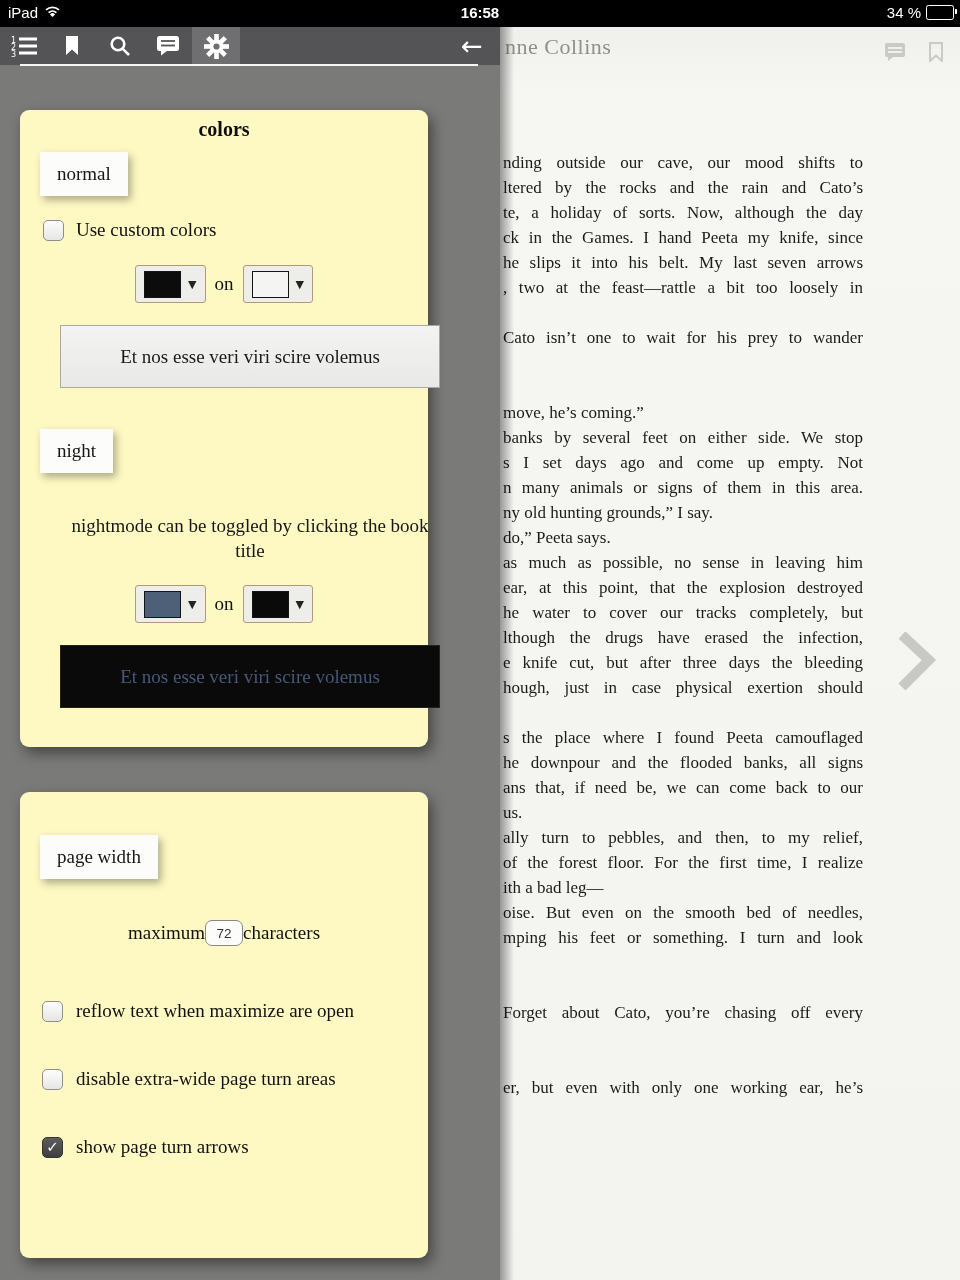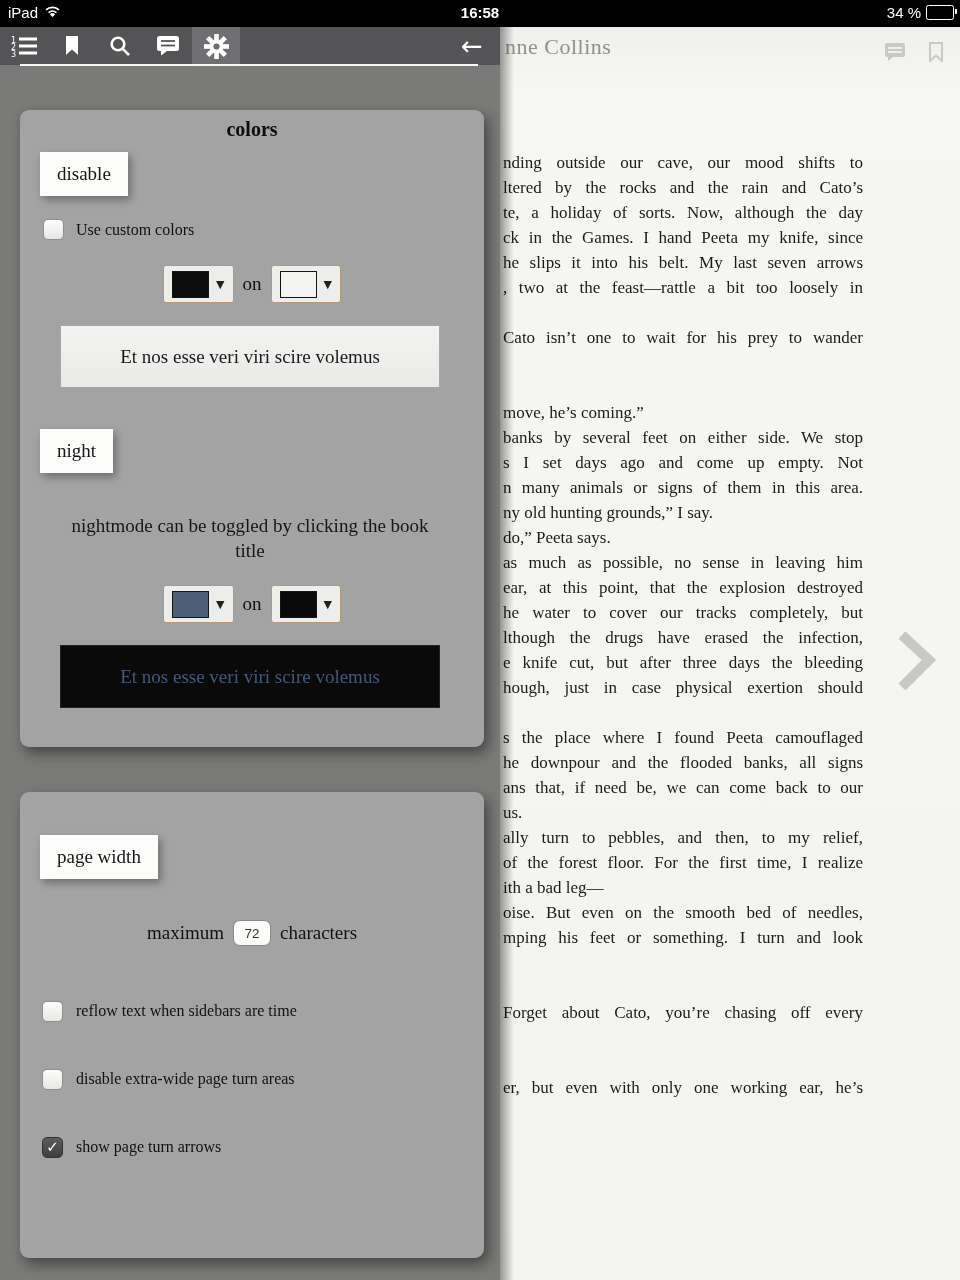--- a/index.html
+++ b/index.html
@@ -30,45 +30,45 @@
   .divider{position:absolute;left:500px;top:27px;width:14px;height:1253px;
     background:linear-gradient(to right,rgba(0,0,0,.38),rgba(0,0,0,0));}
   .toolbar{position:absolute;left:0;top:0;width:500px;height:38px;background:#545456;display:flex;}
   .tb-cell{width:48px;height:38px;display:flex;align-items:center;justify-content:center;cursor:pointer;}
   .tb-cell.selected{background:#6f6f71;}
   .tb-back{position:absolute;right:8px;top:0;width:40px;height:38px;display:flex;align-items:center;justify-content:center;
     color:#fff;font-family:"DejaVu Sans",sans-serif;font-size:26px;cursor:pointer;}
   .top-line{position:absolute;left:20px;top:37px;width:458px;height:2px;background:rgba(255,255,255,.95);}
 
   
-  .panel{position:absolute;left:20px;width:464px;background:#a3a3a3;border-radius:9px;
+  .panel{position:absolute;left:20px;width:408px;background:#fef9c3;border-radius:9px;
     box-shadow:4px 6px 14px rgba(0,0,0,.45);}
   .panel-title{position:absolute;left:0;right:0;top:8px;text-align:center;font-weight:700;font-size:20px;color:#0d0d0d;}
   .tab-btn{position:absolute;left:20px;height:44px;display:flex;align-items:center;padding:0 17px;
     background:#fcfcfa;font-size:19px;color:#161616;box-shadow:3px 4px 8px rgba(0,0,0,.32);cursor:pointer;}
   .cb{width:21px;height:21px;border:1px solid #8e8e8a;border-radius:5px;flex:0 0 auto;
     background:linear-gradient(180deg,#fdfdfd,#e6e6e4);box-sizing:border-box;display:flex;align-items:center;justify-content:center;
     font-family:"DejaVu Sans",sans-serif;font-size:15px;color:#fff;cursor:pointer;}
   .cb.checked{background:linear-gradient(180deg,#5d5d5d,#3e3e3e);border-color:#343434;}
   .cbrow{display:flex;align-items:center;gap:13px;height:26px;margin-bottom:42px;cursor:pointer;}
-  .cblabel{font-size:16px;color:#111;}
+  .cblabel{font-size:19px;color:#111;}
 
   .dd-row{position:absolute;left:0;right:0;display:flex;align-items:center;justify-content:center;gap:9px;}
   .dd{height:38px;display:flex;align-items:center;gap:7px;padding:0 8px;background:#ededea;
     border:1px solid #b49879;border-radius:3px;box-sizing:border-box;cursor:pointer;}
   .swatch{width:37px;height:27px;border:1px solid #141414;box-sizing:border-box;}
   .dd-arrow{font-family:"DejaVu Sans",sans-serif;font-size:11px;color:#222;}
   .on-label{font-size:19px;color:#111;}
 
   .preview{position:absolute;left:40px;width:380px;height:63px;display:flex;align-items:center;justify-content:center;
     font-size:19px;border:1px solid #a8a8a4;box-sizing:border-box;}
   .hint{position:absolute;left:40px;width:380px;text-align:center;font-size:19px;line-height:25px;color:#161616;}
 
   .row-custom{position:absolute;left:23px;top:109px;display:flex;align-items:center;gap:12px;cursor:pointer;}
-  .row-max{position:absolute;left:0;right:0;top:128px;display:flex;align-items:center;justify-content:center;gap:9px;
+  .row-max{position:absolute;left:0;right:0;top:128px;display:flex;align-items:center;justify-content:center;
     font-size:19px;color:#111;}
   .max-input{width:36px;height:24px;border:1.5px solid #888;border-radius:7px;background:#fcfcfa;
     display:flex;align-items:center;justify-content:center;font-family:"Liberation Sans","DejaVu Sans",sans-serif;
     font-size:13.5px;color:#333;box-sizing:content-box;}
   .cb-list{position:absolute;left:22px;top:206px;right:20px;}
 </style>
 </head>
 <body>
 
 <div id="screen">
@@ -214,21 +214,21 @@
           </g>
           <circle r="3.2" fill="#6f6f71"></circle>
         </svg>
       </div>
       <div class="tb-back">←</div>
     </div>
     <div class="top-line"></div>
 
     <div class="panel" style="top:83px;height:637px;">
       <div class="panel-title">colors</div>
-      <div class="tab-btn" style="top:42px;">disable</div>
+      <div class="tab-btn" style="top:42px;">normal</div>
 
       <div class="row-custom">
         <span class="cb"></span>
         <span class="cblabel">Use custom colors</span>
       </div>
 
       <div class="dd-row" style="top:155px;">
         <div class="dd">
           <span class="swatch" style="background: rgb(12, 12, 12);"></span>
           <span class="dd-arrow">▼</span>
@@ -266,21 +266,21 @@
 
       <div class="row-max">
         <span>maximum</span>
         <span class="max-input">72</span>
         <span>characters</span>
       </div>
 
       <div class="cb-list">
           <div class="cbrow">
             <span class="cb"></span>
-            <span class="cblabel">reflow text when sidebars are time</span>
+            <span class="cblabel">reflow text when maximize are open</span>
           </div>
           <div class="cbrow">
             <span class="cb"></span>
             <span class="cblabel">disable extra-wide page turn areas</span>
           </div>
           <div class="cbrow">
             <span class="cb checked">✓</span>
             <span class="cblabel">show page turn arrows</span>
           </div>
         </div>

